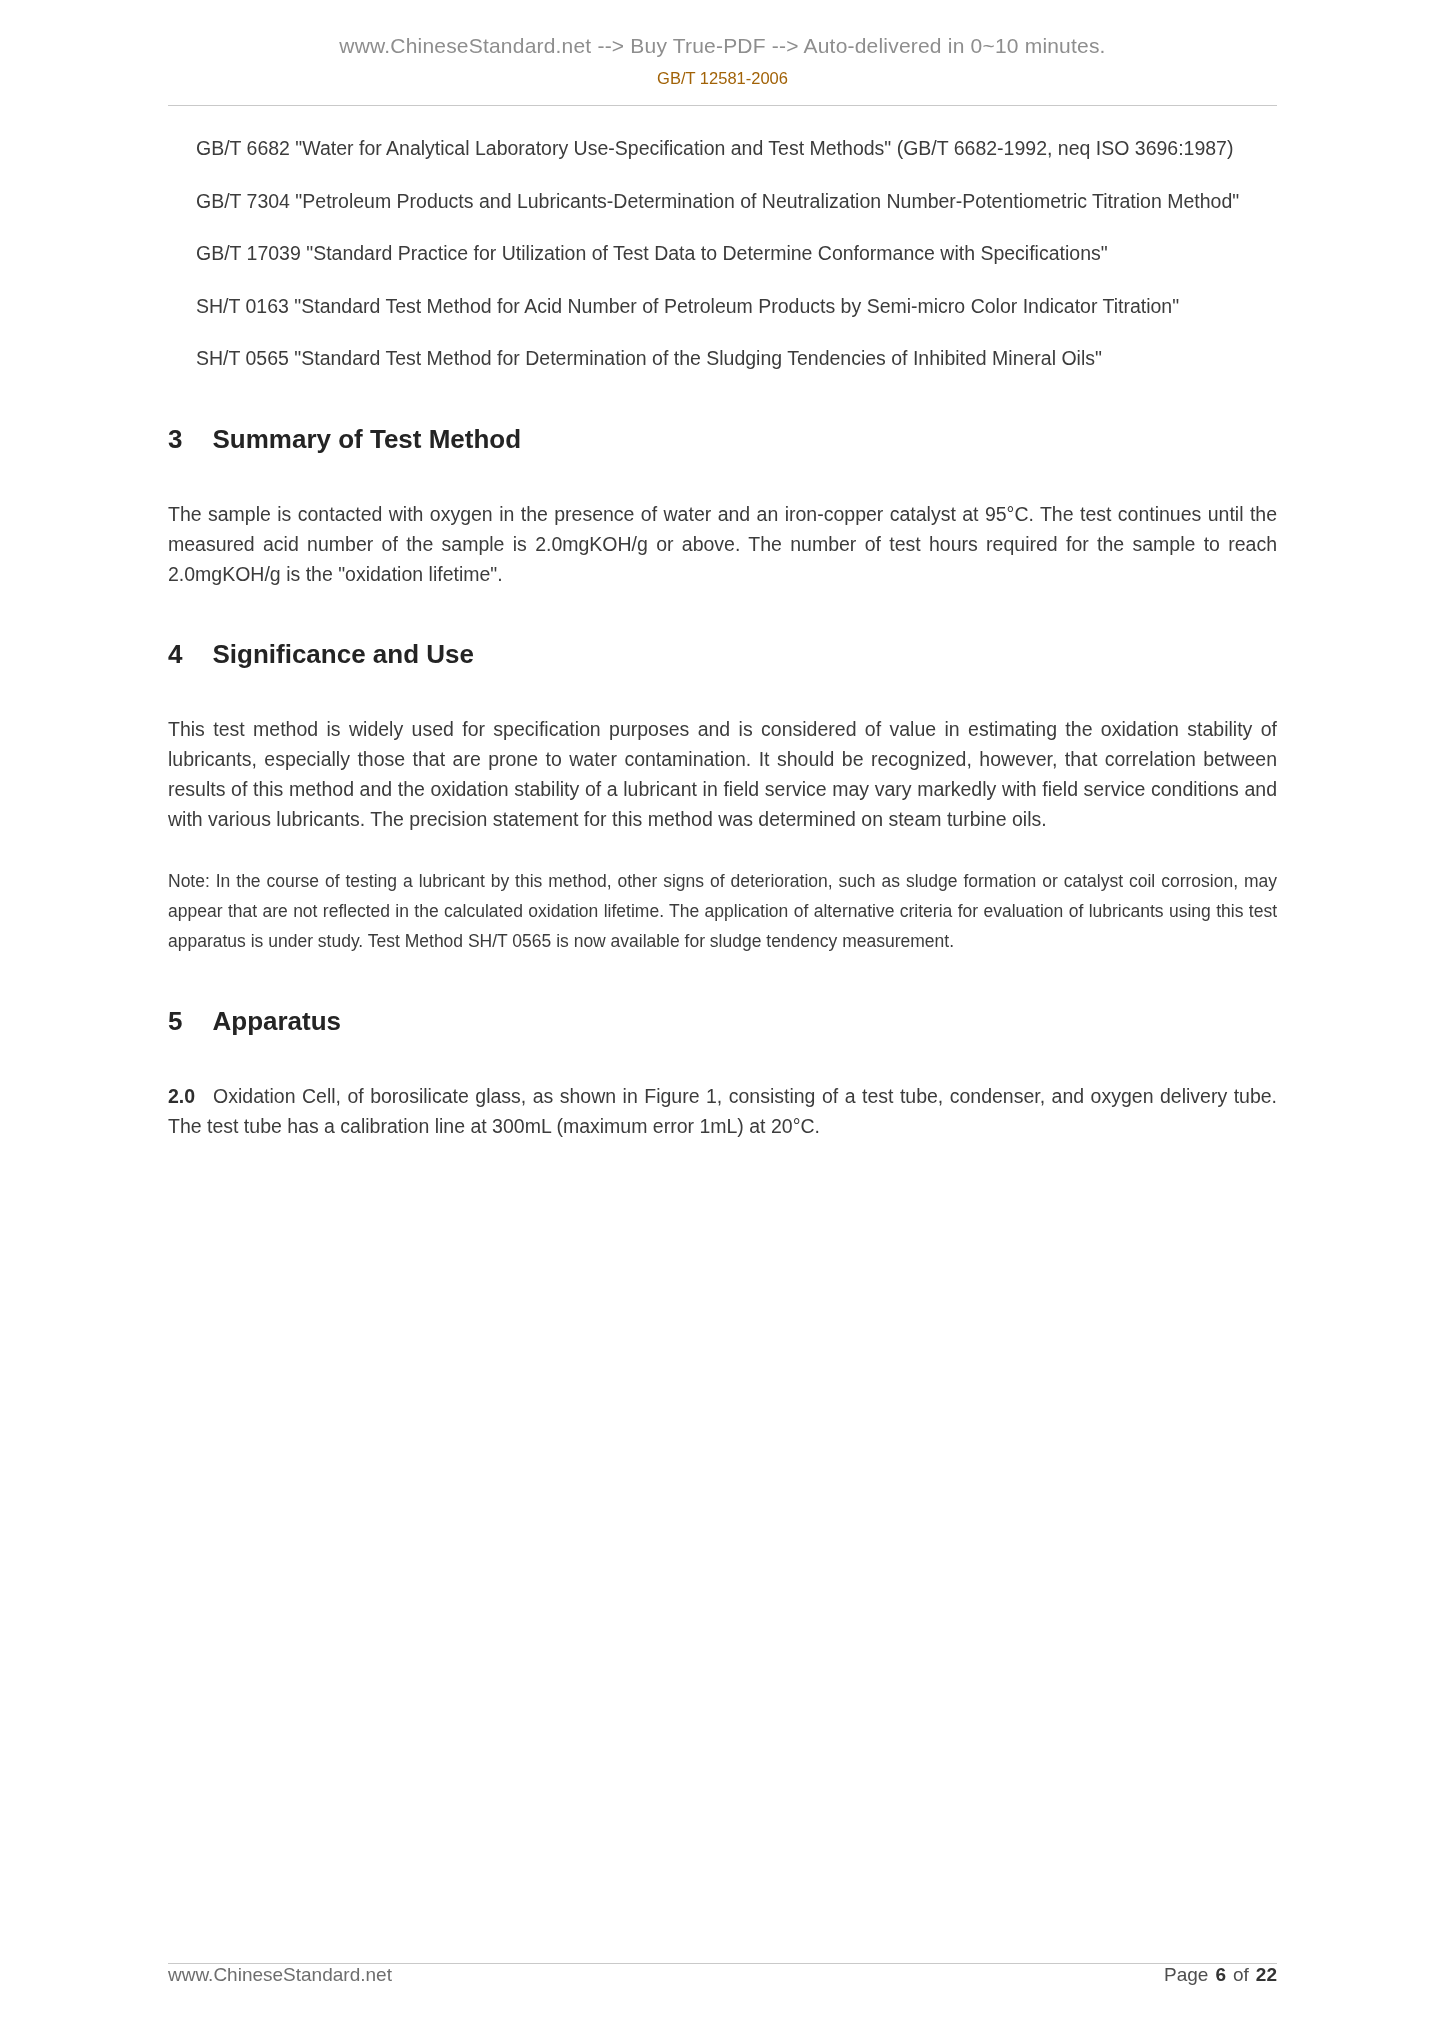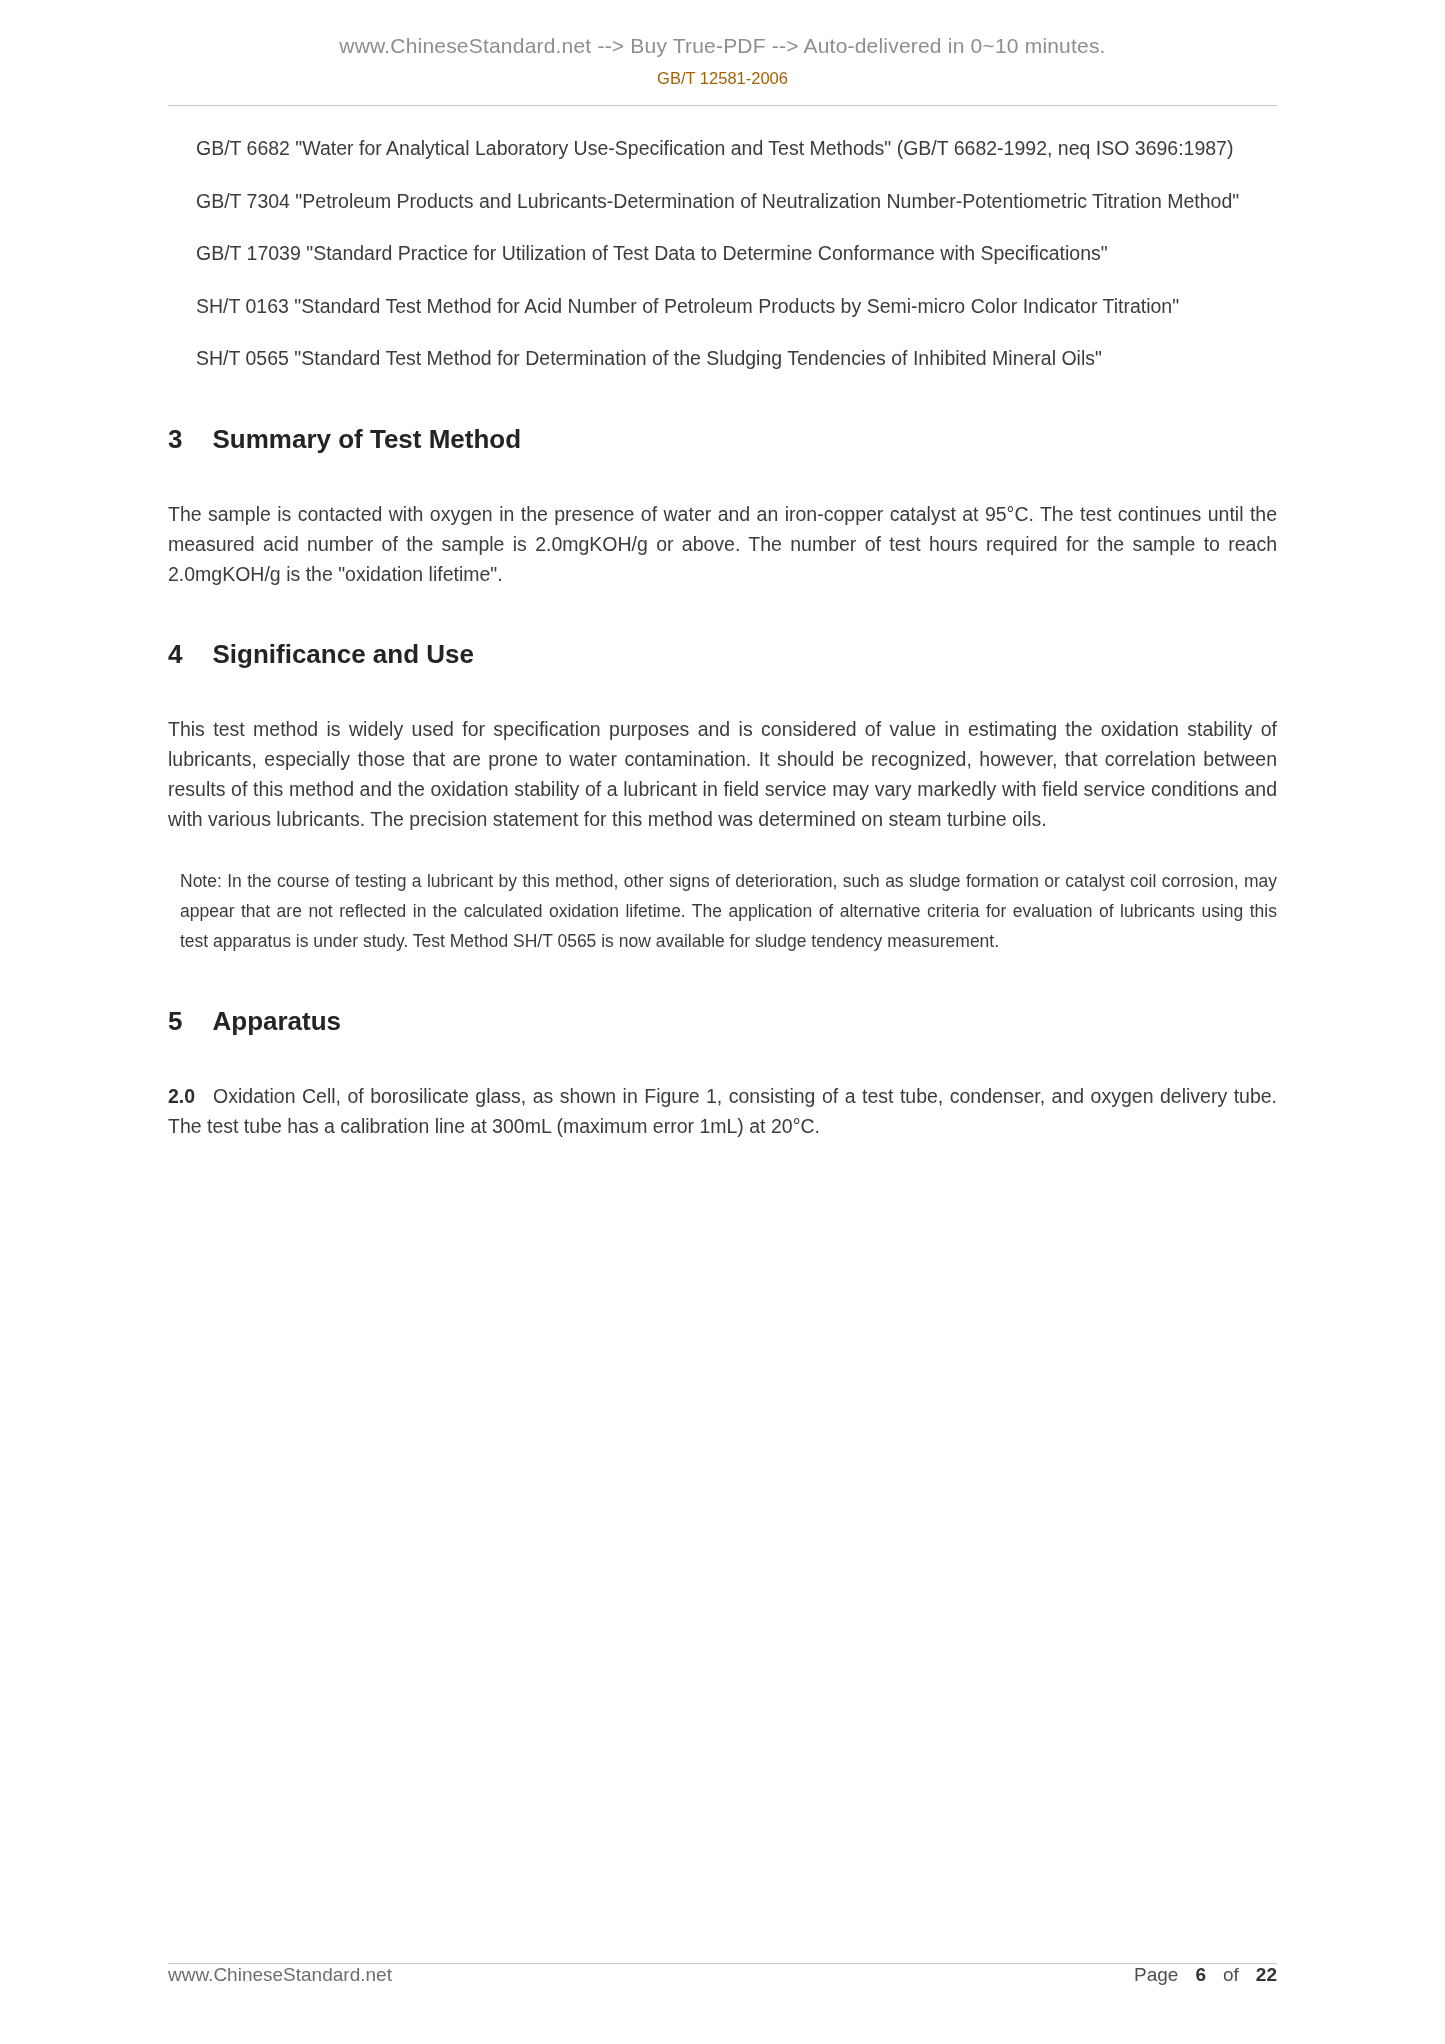--- a/index.html
+++ b/index.html
@@ -54,21 +54,21 @@
     margin: 50px 0 44px 0;
   }
   .body-para {
     margin: 0;
     font-size: 19.5px;
     line-height: 30px;
     text-align: justify;
     color: #3c3c3c;
   }
   .note-para {
-    margin: 32px 0 0 12px;
+    margin: 32px 0 0 0;
     font-size: 17.5px;
     line-height: 30px;
     text-align: justify;
     color: #3c3c3c;
   }
   .clause-num {
     font-weight: 700;
     color: #2e2e2e;
     margin-right: 18px;
   }
@@ -80,21 +80,21 @@
     align-items: baseline;
     font-size: 19px;
   }
   .footer-link {
     color: #6e6e6e;
     text-decoration: none;
     cursor: pointer;
   }
   .page-indicator {
     display: inline-flex;
-    gap: 17px;
+    gap: 7px;
     color: #4e4e4e;
   }
   .page-indicator .strong { font-weight: 700; color: #333333; }
 </style>
 </head>
 <body>
 
 <div class="page">
 
   <header class="header">

